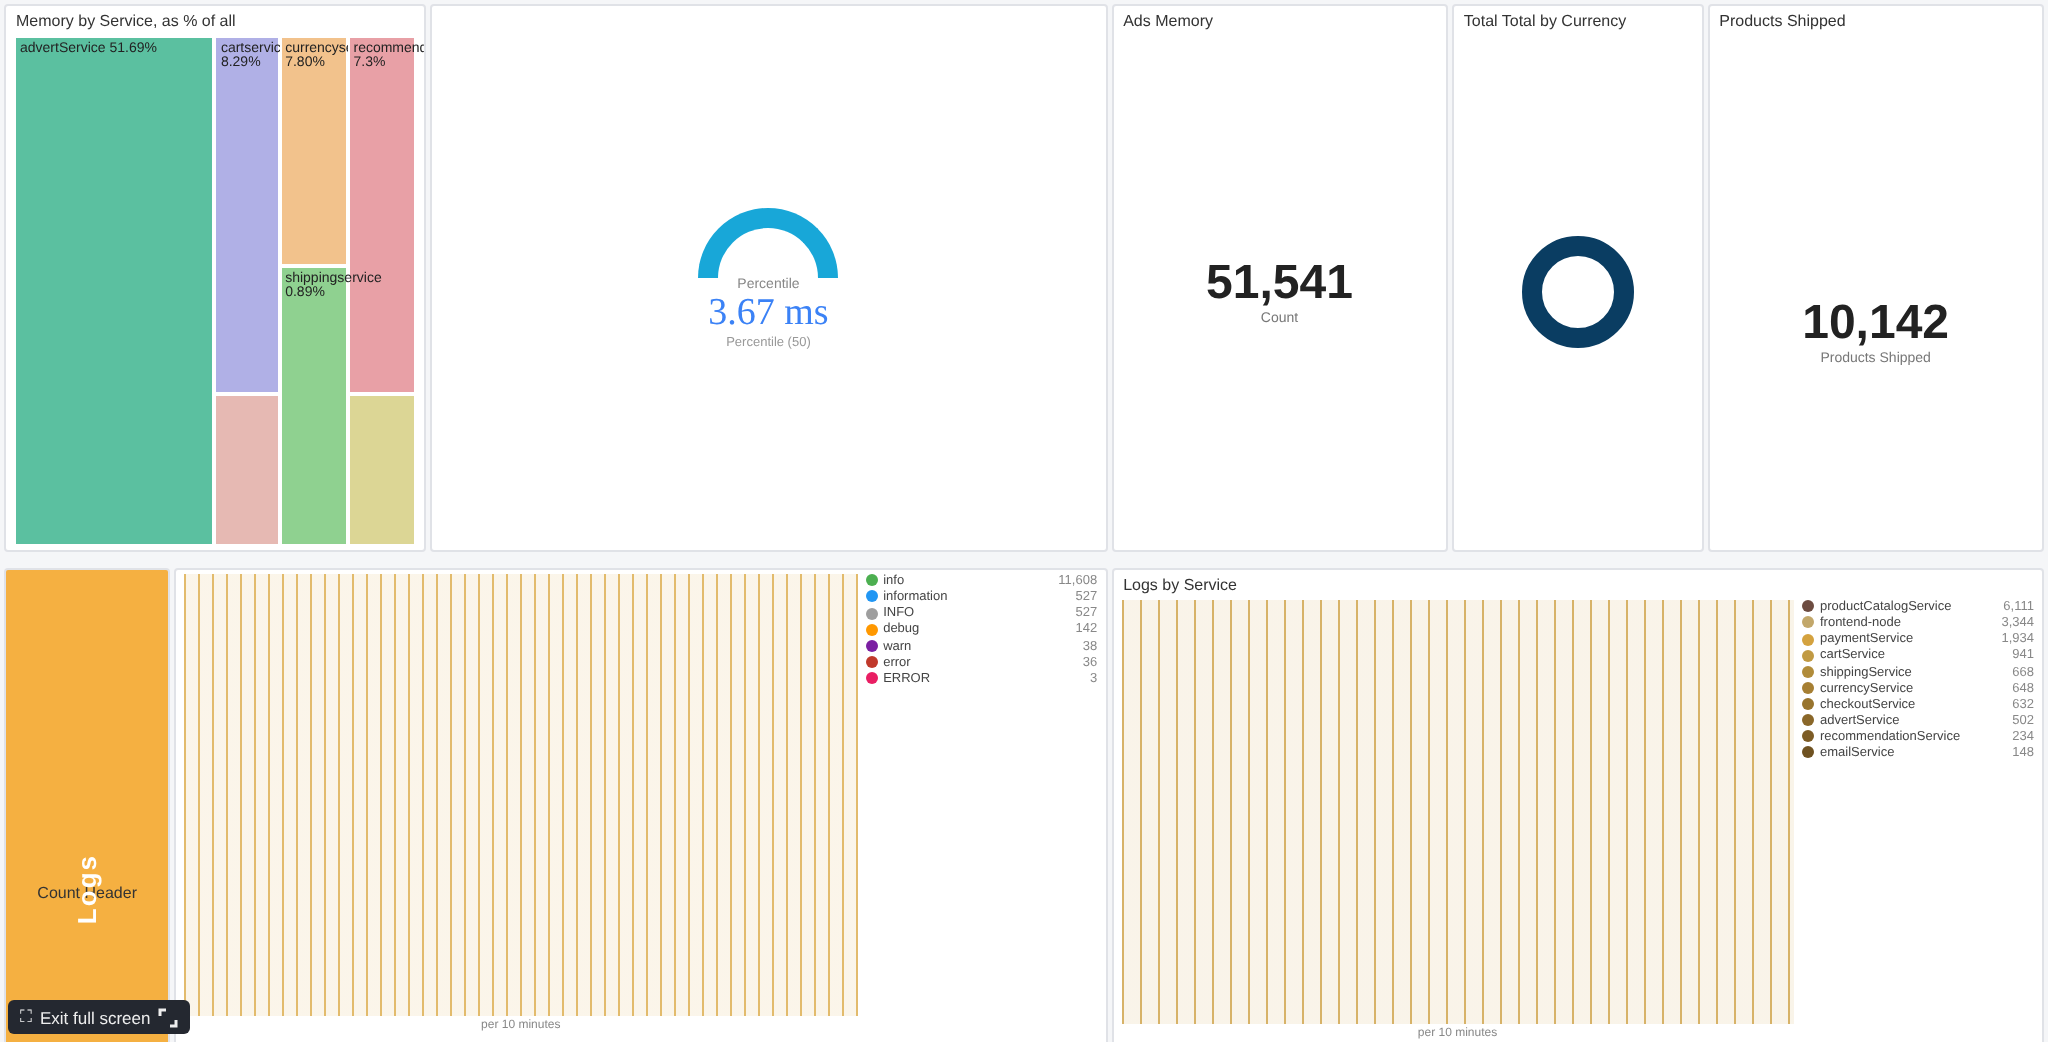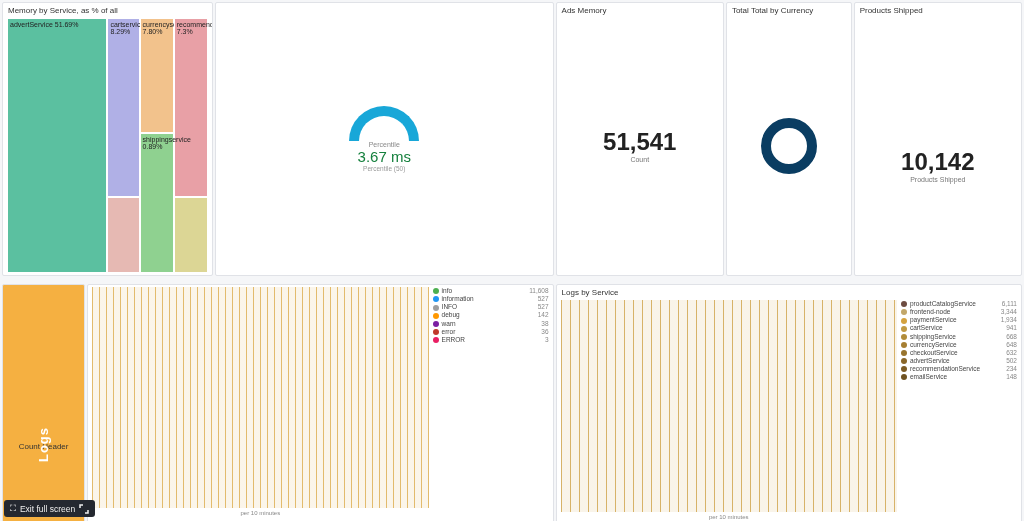--- a/index.html
+++ b/index.html
@@ -47,21 +47,21 @@
   .tm-g { background:#dcd695; grid-column:4; grid-row:3; }
 
   
   .gauges { display:flex; justify-content:space-around; align-items:center; height:100%; }
   .gauge { text-align:center; }
   .arc {
     width:70px; height:35px; border-top-left-radius:70px; border-top-right-radius:70px;
     border:10px solid #18a7d8; border-bottom:none; margin:0 auto;
   }
   .gauge .lbl { font-size:7px; color:#888; }
-  .gauge .val { font-size:15px; font-weight:500; color:#15803d; }
+  .gauge .val { font-size:19px; font-weight:500; color:#3b82f6;font-family:Liberation Serif, serif; }
   .gauge .sub { font-size:6.5px; color:#999; }
 
   .bignum { display:flex; flex-direction:column; align-items:center; justify-content:center; height:100%; }
   .bignum .n { font-size:24px; font-weight:700; color:#222;text-align:right; }
   .bignum .cap { font-size:7px; color:#777; }
 
   .ring {
     width:56px; height:56px; border-radius:50%;
     border:10px solid #0a3d62;
   }

